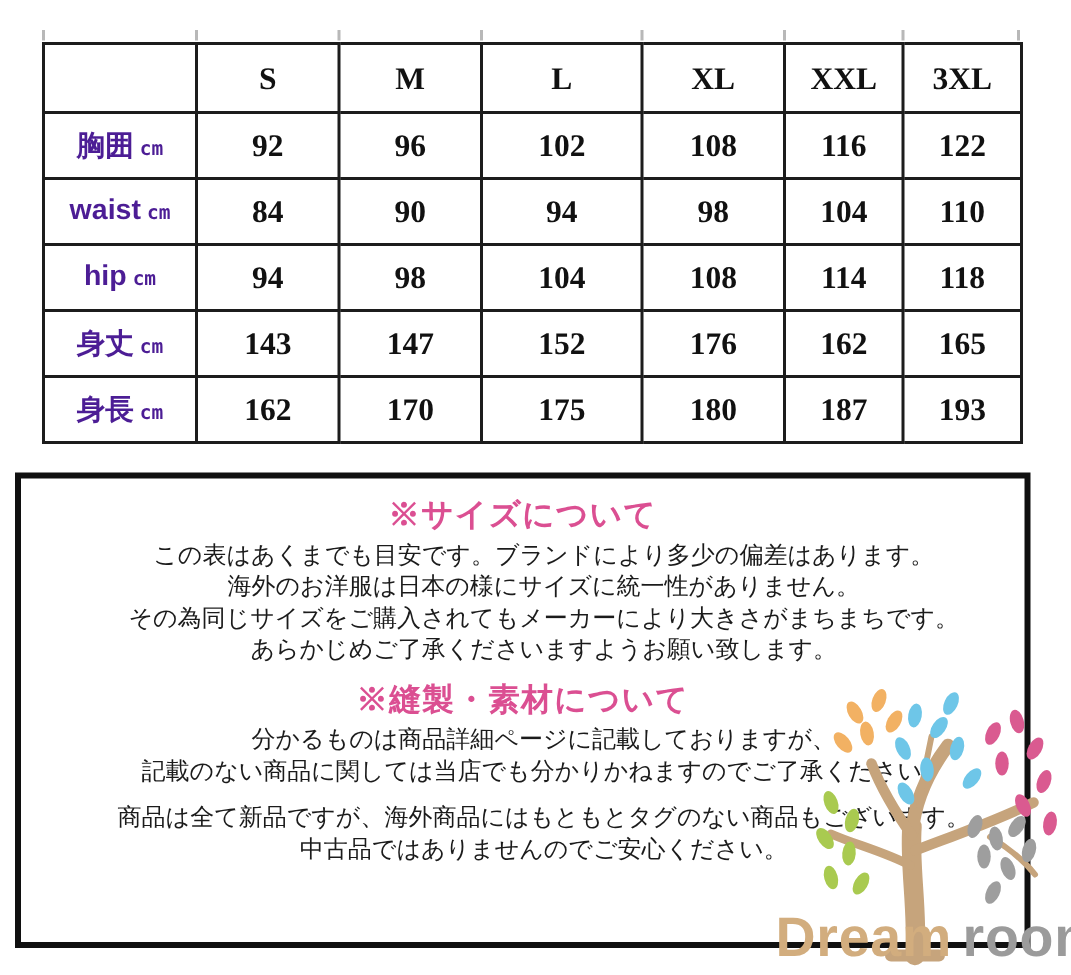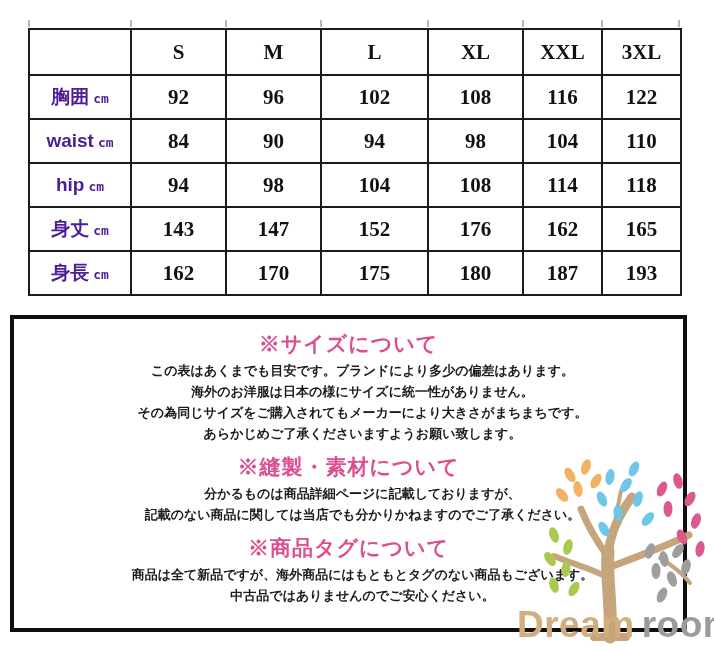--- a/index.html
+++ b/index.html
@@ -52,21 +52,21 @@
     text-align:center; padding-top:12px;
     z-index:2; background:transparent;
   }
   .notice-section { margin:0 0 10px 0; position:relative; z-index:4; }
   .section-title {
     color:var(--heading-pink,#db4f92);
     font-size:21px; font-weight:bold; line-height:26px;
     margin:0 0 3px 0; letter-spacing:1px;
   }
   .section-line {
-    font-size:13px; font-weight:bold; line-height:21px;
+    font-size:16px; font-weight:normal; line-height:21px;
     color:#1b1b1b; letter-spacing:0px; white-space:nowrap;padding-left:28px;
   }
 
   
   .tree-svg { position:absolute; left:540px; top:455px; z-index:3; }
   .logo {
     position:absolute; left:517px; top:604px; z-index:5;
     font-size:37px; font-weight:bold; letter-spacing:0.5px;
     white-space:nowrap;
   }
@@ -163,21 +163,20 @@
     <div class="section-line">あらかじめご了承くださいますようお願い致します。</div>
   </div>
 
   <div class="notice-section">
     <div class="section-title">※縫製・素材について</div>
     <div class="section-line">分かるものは商品詳細ページに記載しておりますが、</div>
     <div class="section-line">記載のない商品に関しては当店でも分かりかねますのでご了承ください。</div>
   </div>
 
   <div class="notice-section">
-    <div class="section-title">※商品タグについて</div>
     <div class="section-line">商品は全て新品ですが、海外商品にはもともとタグのない商品もございます。</div>
     <div class="section-line">中古品ではありませんのでご安心ください。</div>
   </div>
 
 </div>
 
 <svg class="tree-svg" width="174" height="190" viewBox="0 0 174 190">
 
   <g stroke="var(--trunk,#c6a47c)" fill="none" stroke-linecap="round">
     <path d="M70,182 C72,152 66,122 68,96" stroke-width="13"></path>

